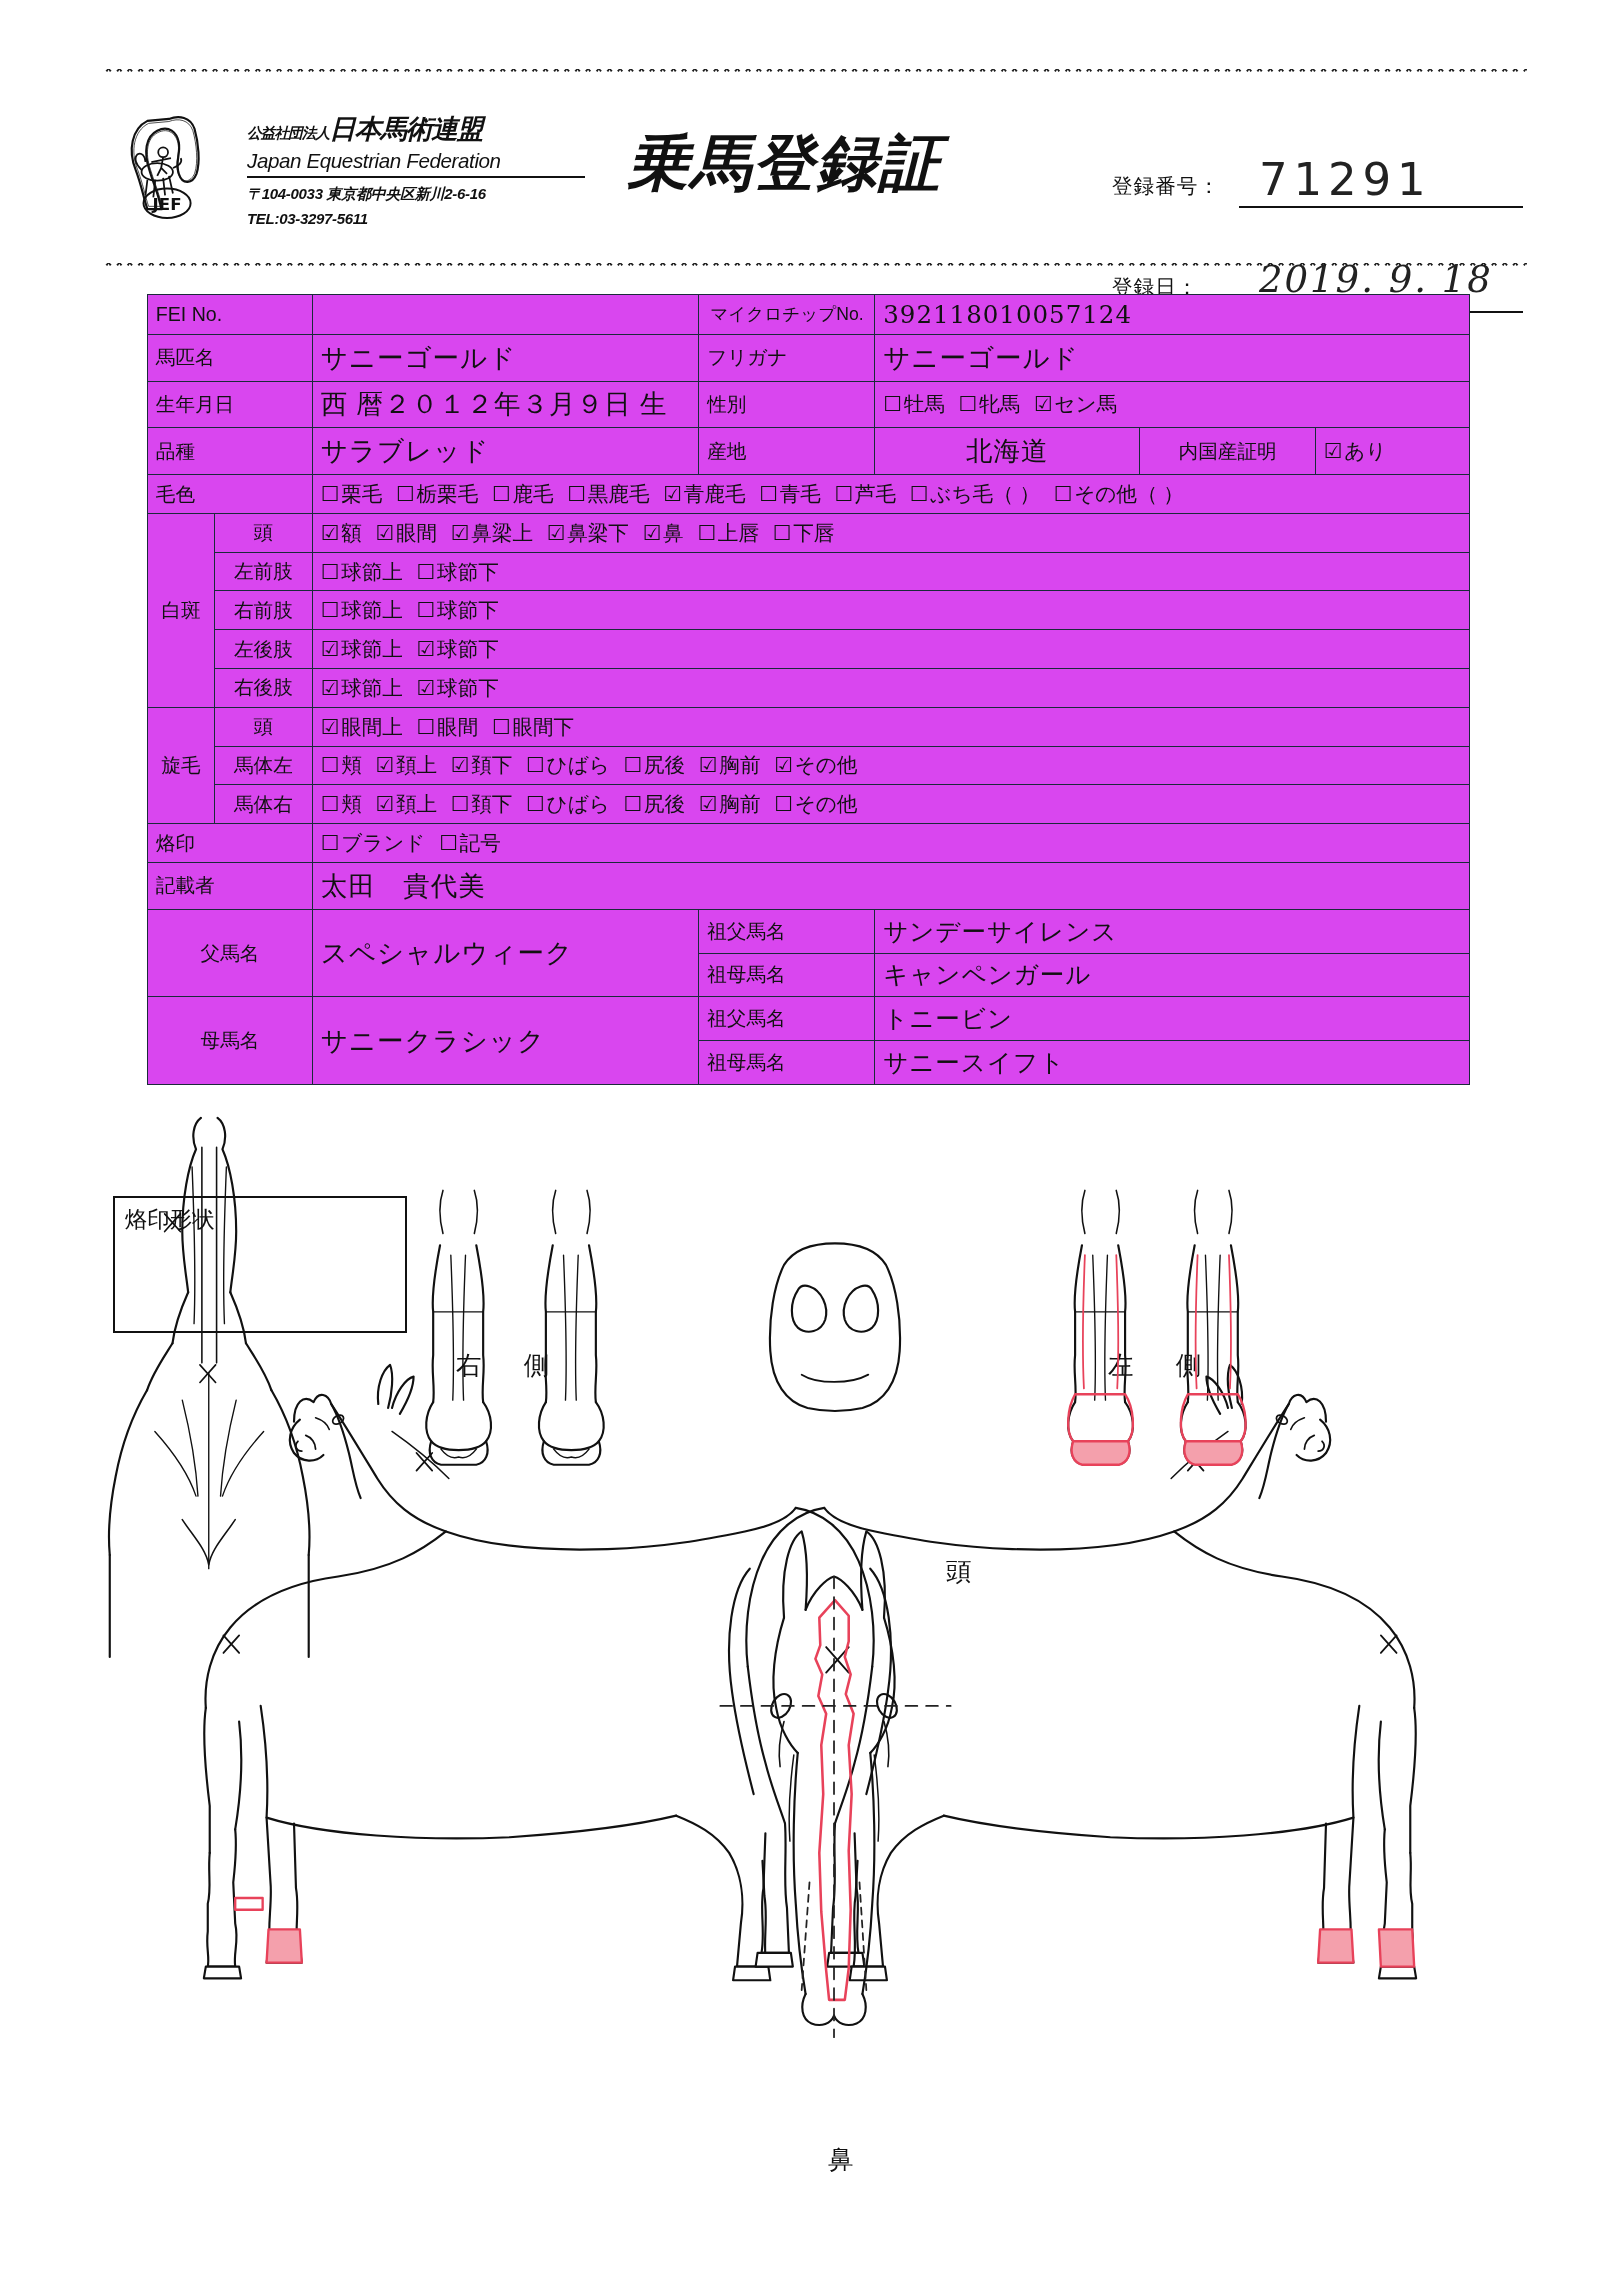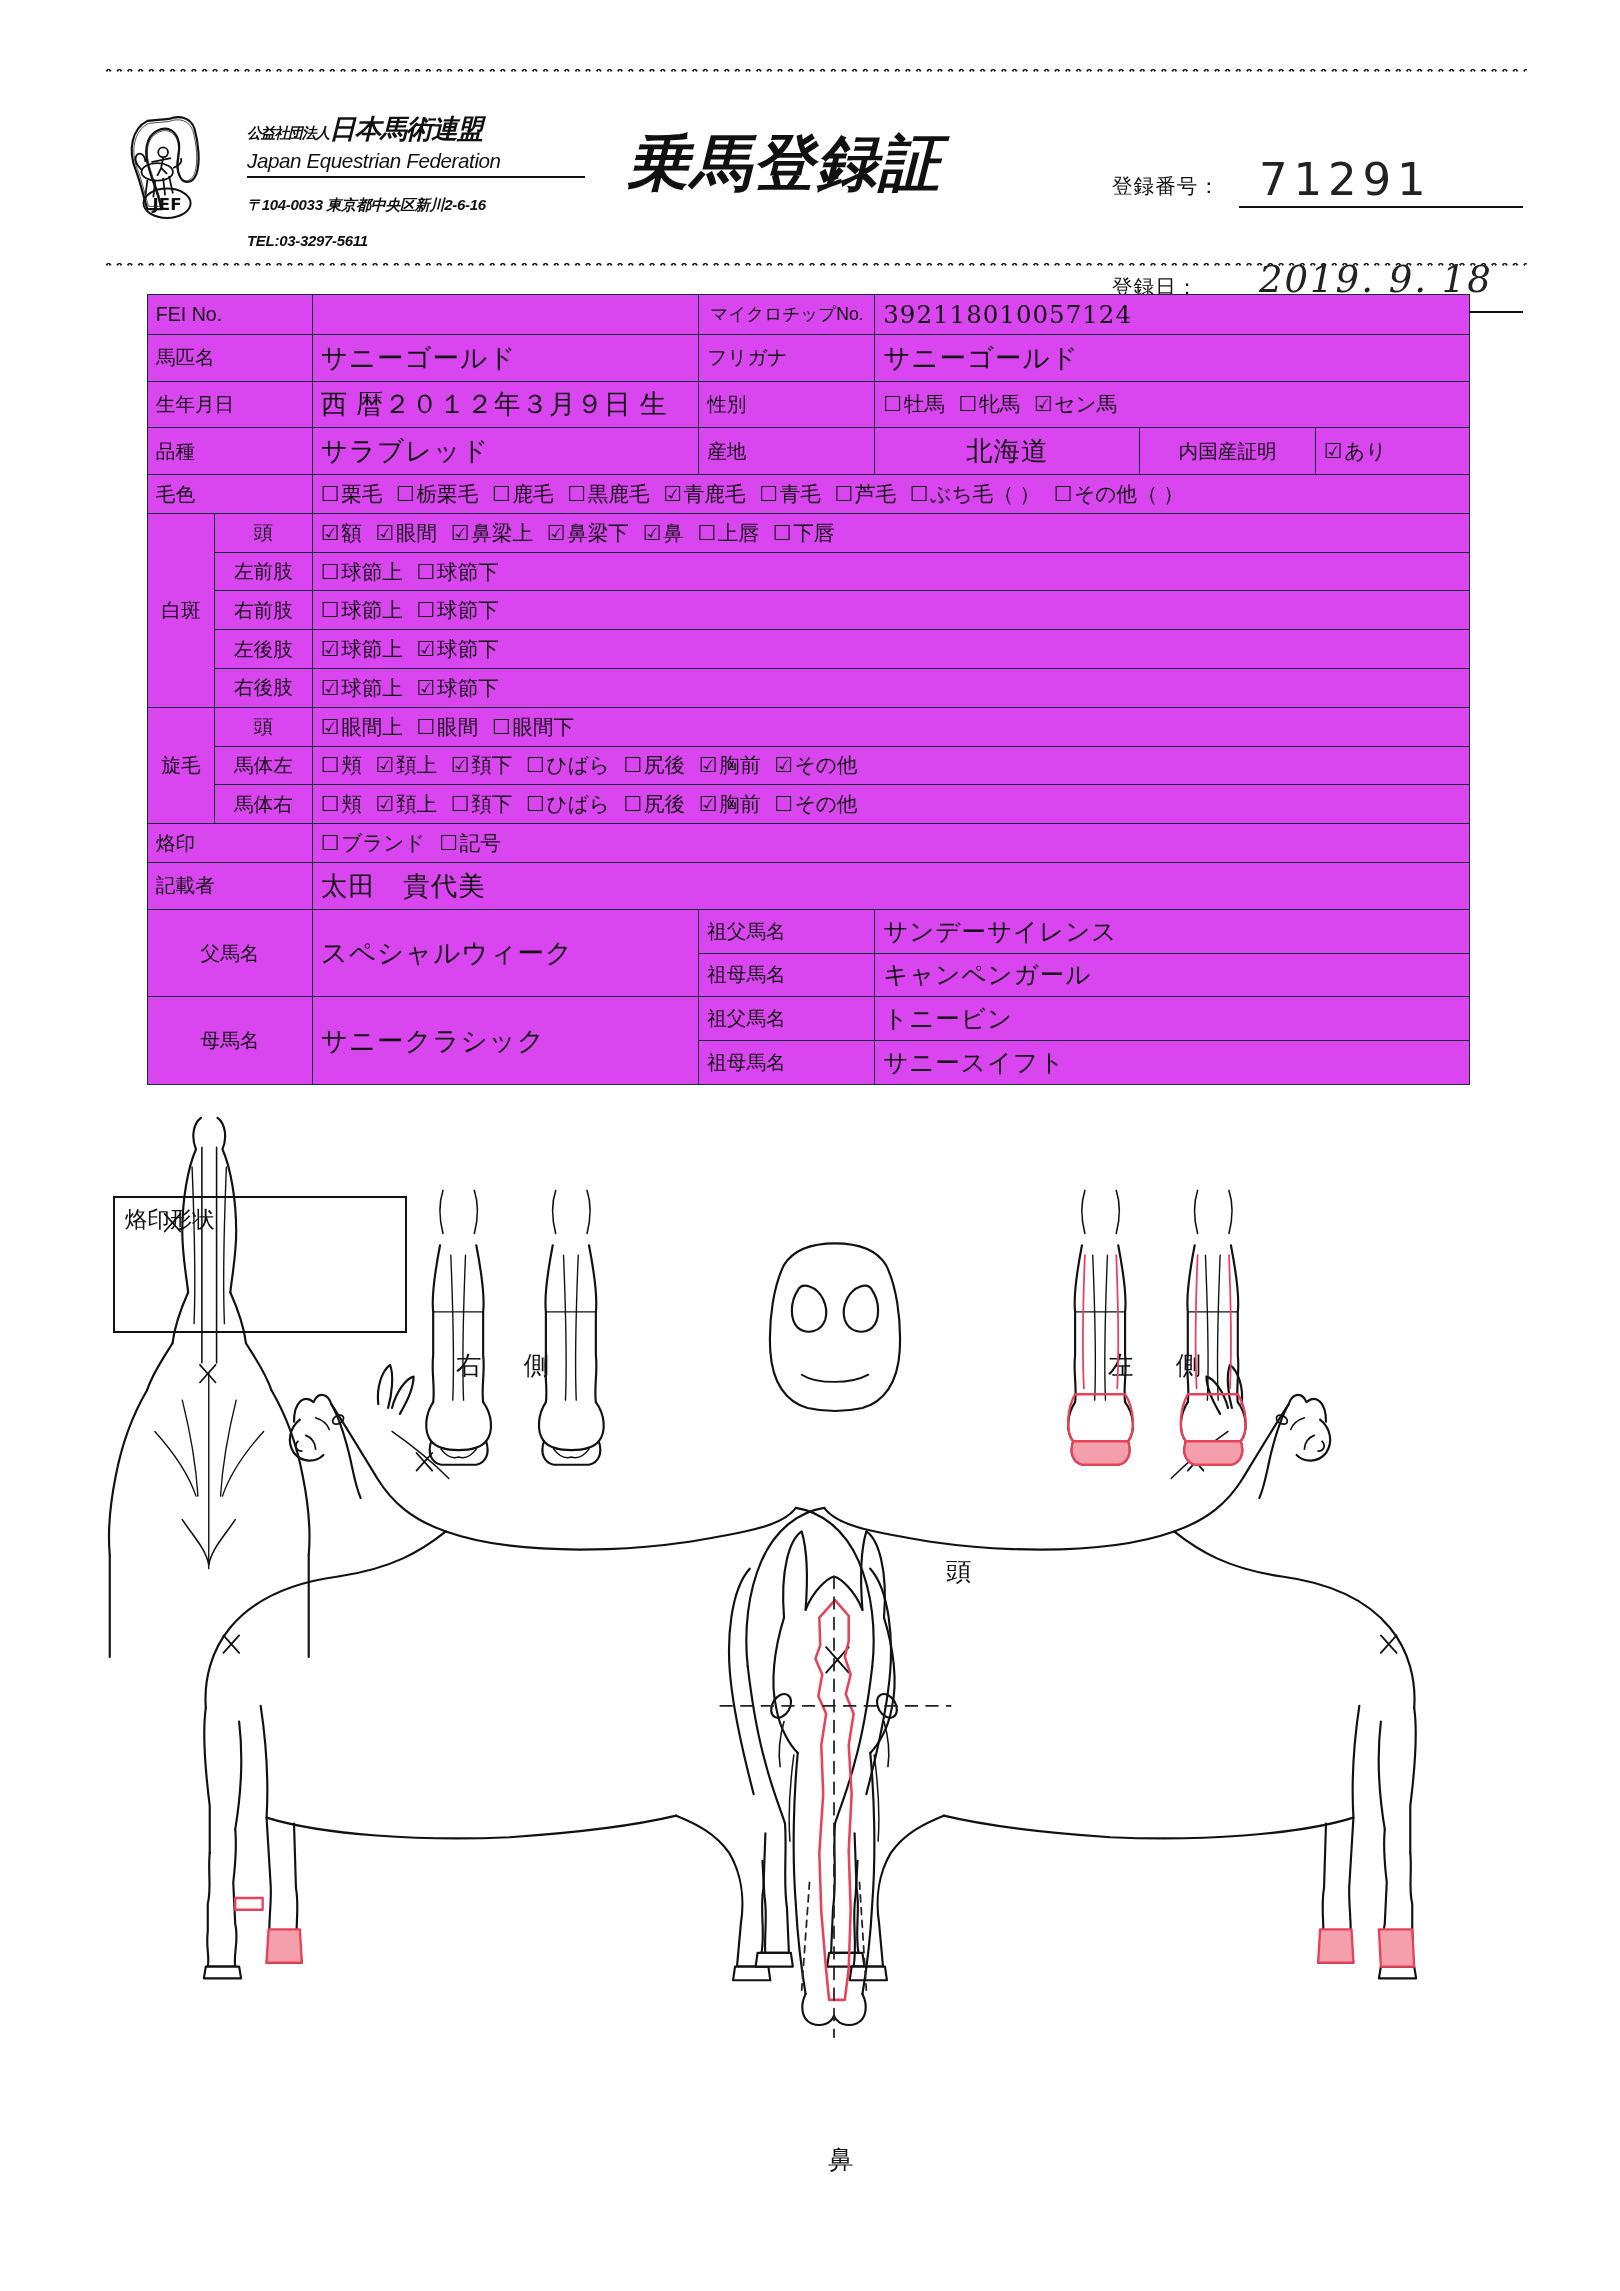--- a/index.html
+++ b/index.html
@@ -28,21 +28,21 @@
   #header{ position:absolute; left:0; top:103px; width:1620px; height:147px; }
 
   #jef-logo{ position:absolute; left:118px; top:9.8px; width:103px; height:108px; }
   #jef-logo svg{ display:block; }
 
   #org-block{ position:absolute; left:247px; top:7.8px; width:353px; }
   .org-jp{ font-size:26.5px; font-weight:bold; font-style:italic; letter-spacing:-1px; white-space:nowrap;}
   .org-jp .small{ font-size:14.7px; font-weight:bold; letter-spacing:-1px;}
   .org-en{ font-size:20.6px; font-style:italic; font-family:"Liberation Sans",sans-serif; margin-top:2px; letter-spacing:-0.4px;}
   .org-rule{ border-top:2px solid #111; margin-top:2.9px; width:338px;}
-  .org-addr{ font-size:15px; font-style:italic; font-weight:bold; letter-spacing:-0.3px; margin-top:18px; line-height:1.25;}
+  .org-addr{ font-size:15px; font-style:italic; font-weight:bold; letter-spacing:-0.3px; margin-top:7px; line-height:1.25;}
 
   #doc-title{
     position:absolute; left:627px; top:19.6px;
     font-size:61px; font-weight:bold; font-style:italic;
     letter-spacing:2px;
     font-family:"DejaVu Sans",sans-serif;
   }
 
   #regno-block{ position:absolute; left:1112px; top:15.7px; width:412px;}
   .reg-row{ position:relative; height:57px;margin-top:40px;}

